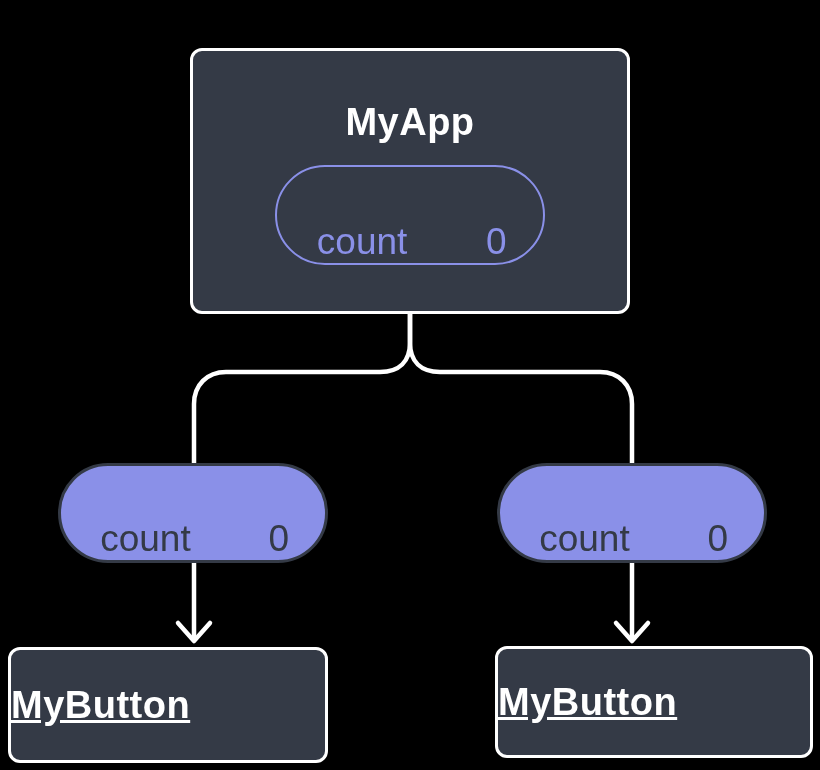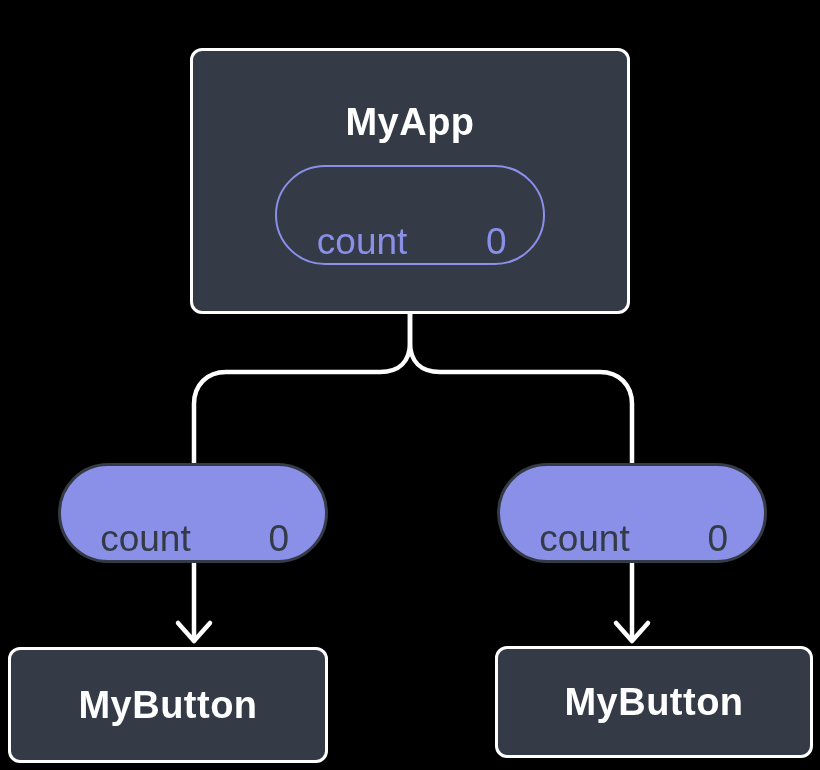--- a/index.html
+++ b/index.html
@@ -93,25 +93,26 @@
     flex: 1 1 auto;
     display: flex;
     align-items: center;
     justify-content: center;
     font-size: 37px;
     font-weight: 400;
   }
   .child-box {
     display: flex;
     align-items: center;
-    justify-content: center;
+    justify-content: flex-start;
     color: var(--text-light);
     font-size: 38px;
     font-weight: 600;
     letter-spacing: 0.5px;
+    text-decoration: underline;
   }
   .child-left  { left: 8px;   top: 647px; width: 320px; height: 116px; }
   .child-right { left: 495px; top: 646px; width: 318px; height: 112px; }
 </style>
 </head>
 <body>
 
 <div class="canvas">
 
   <svg class="connector-svg" width="820" height="770" viewBox="0 0 820 770" aria-hidden="true">

